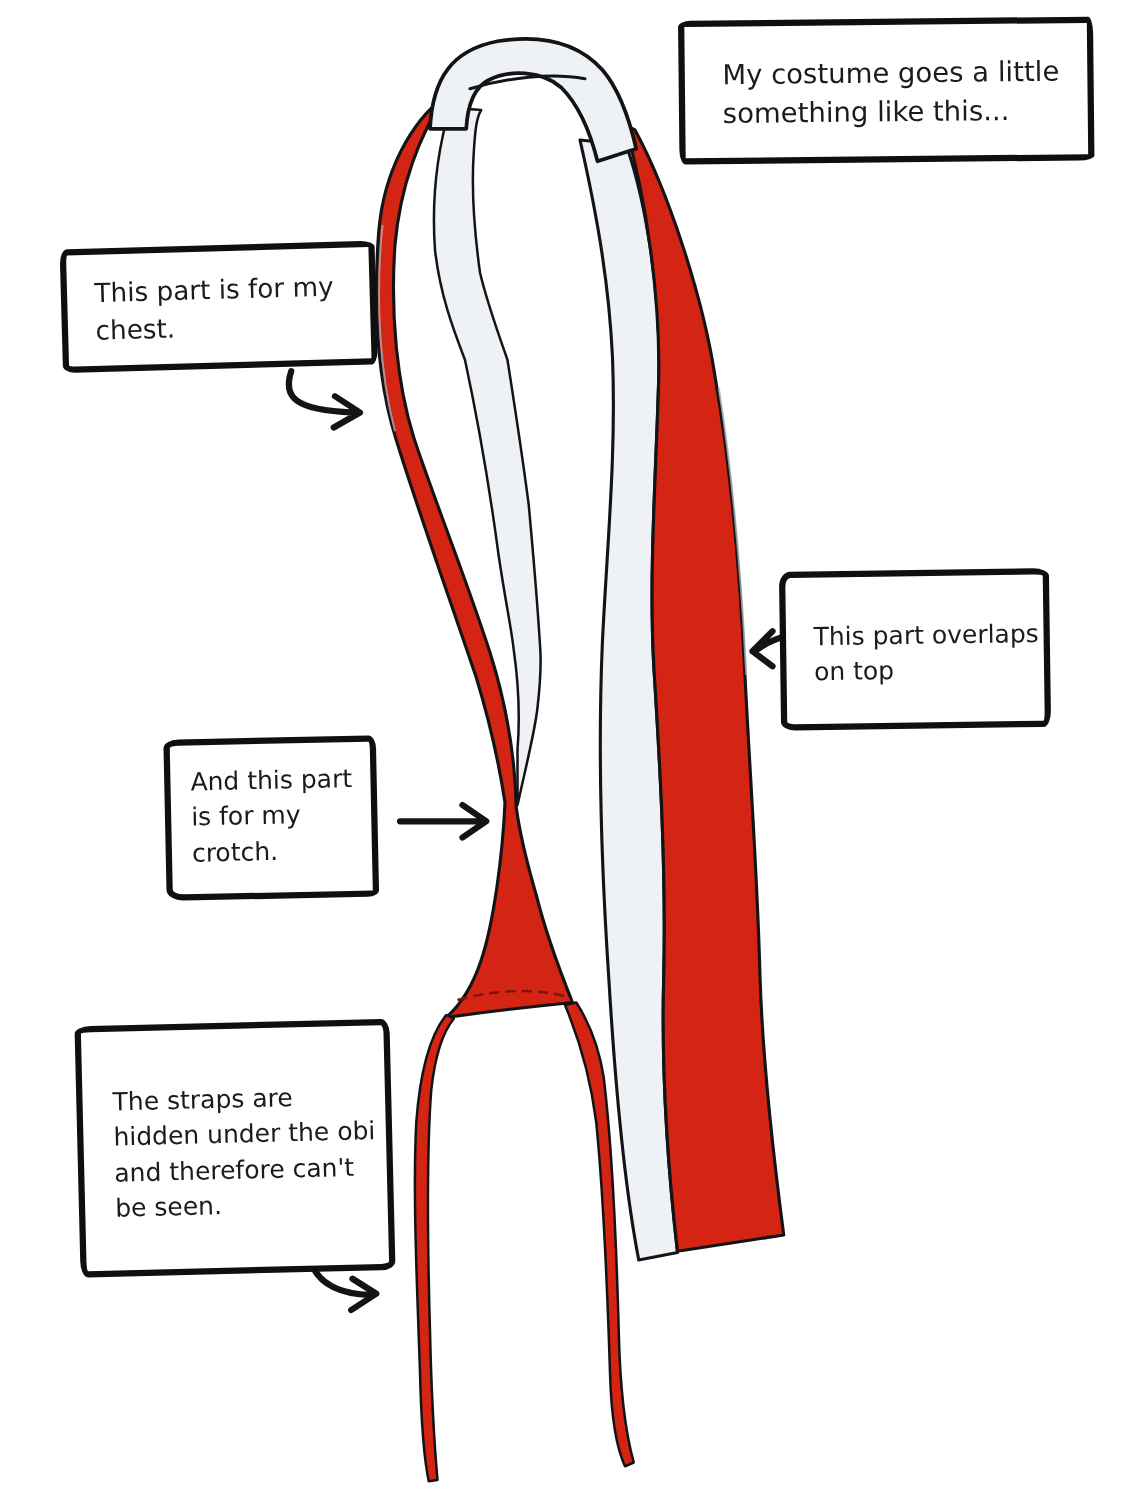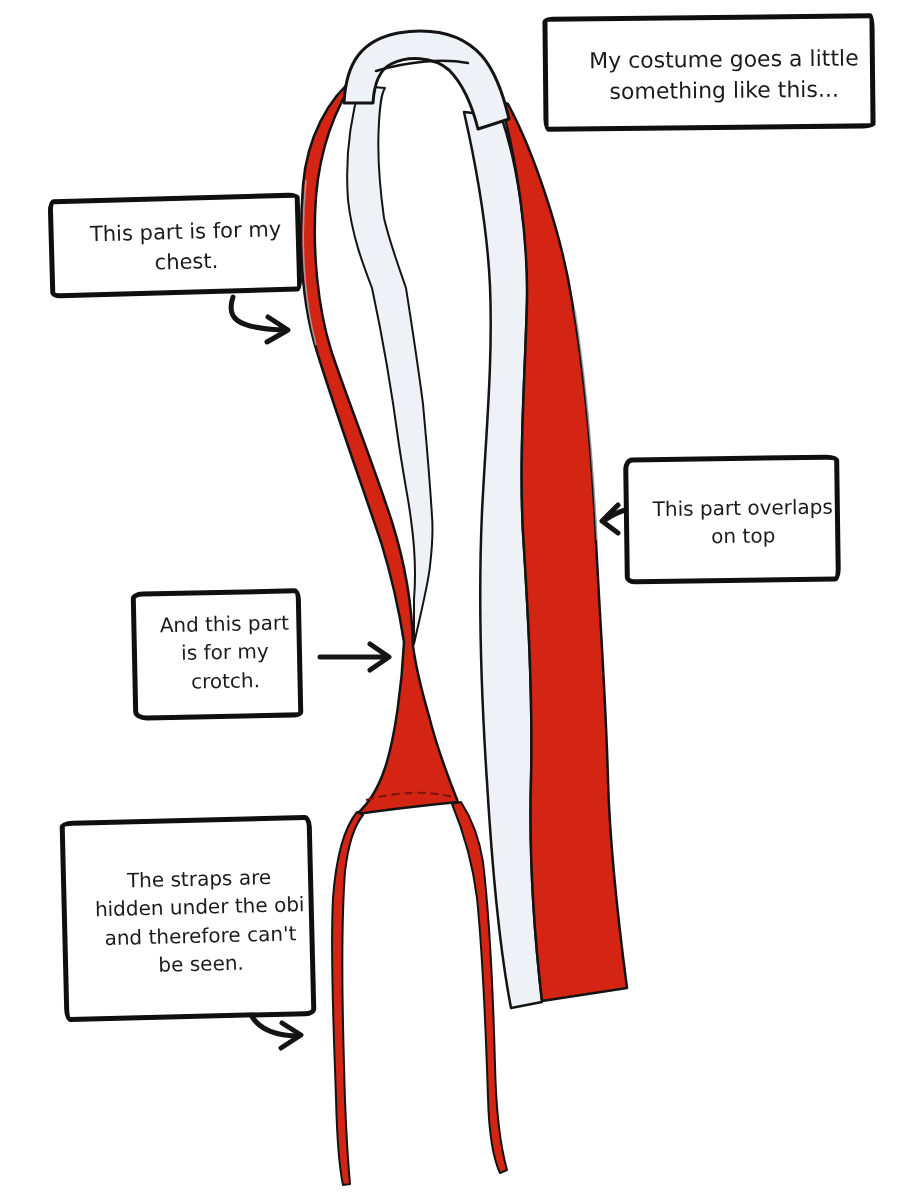--- a/index.html
+++ b/index.html
@@ -2,21 +2,21 @@
 <html><head>
 <meta charset="utf-8">
 <style>
   html, body {
     margin: 0; padding: 0;
     width: 900px; height: 1200px;
     background: #ffffff;
     overflow: hidden;
     font-family: "DejaVu Sans", sans-serif;
   }
-  .stage { position: relative; width: 900px; height: 1200px; text-align: center; }
+  .stage { position: relative; width: 900px; height: 1200px; }
   .drawing { position: absolute; left: 0; top: 0; z-index: 1; }
 
   .callout {
     position: absolute;
     z-index: 5;
     background: #ffffff;
     border: 5px solid #0f0f0f;
     border-radius: 10px 4px 12px 5px / 5px 14px 4px 12px;
     color: #1b1b1b;
     box-sizing: border-box;

